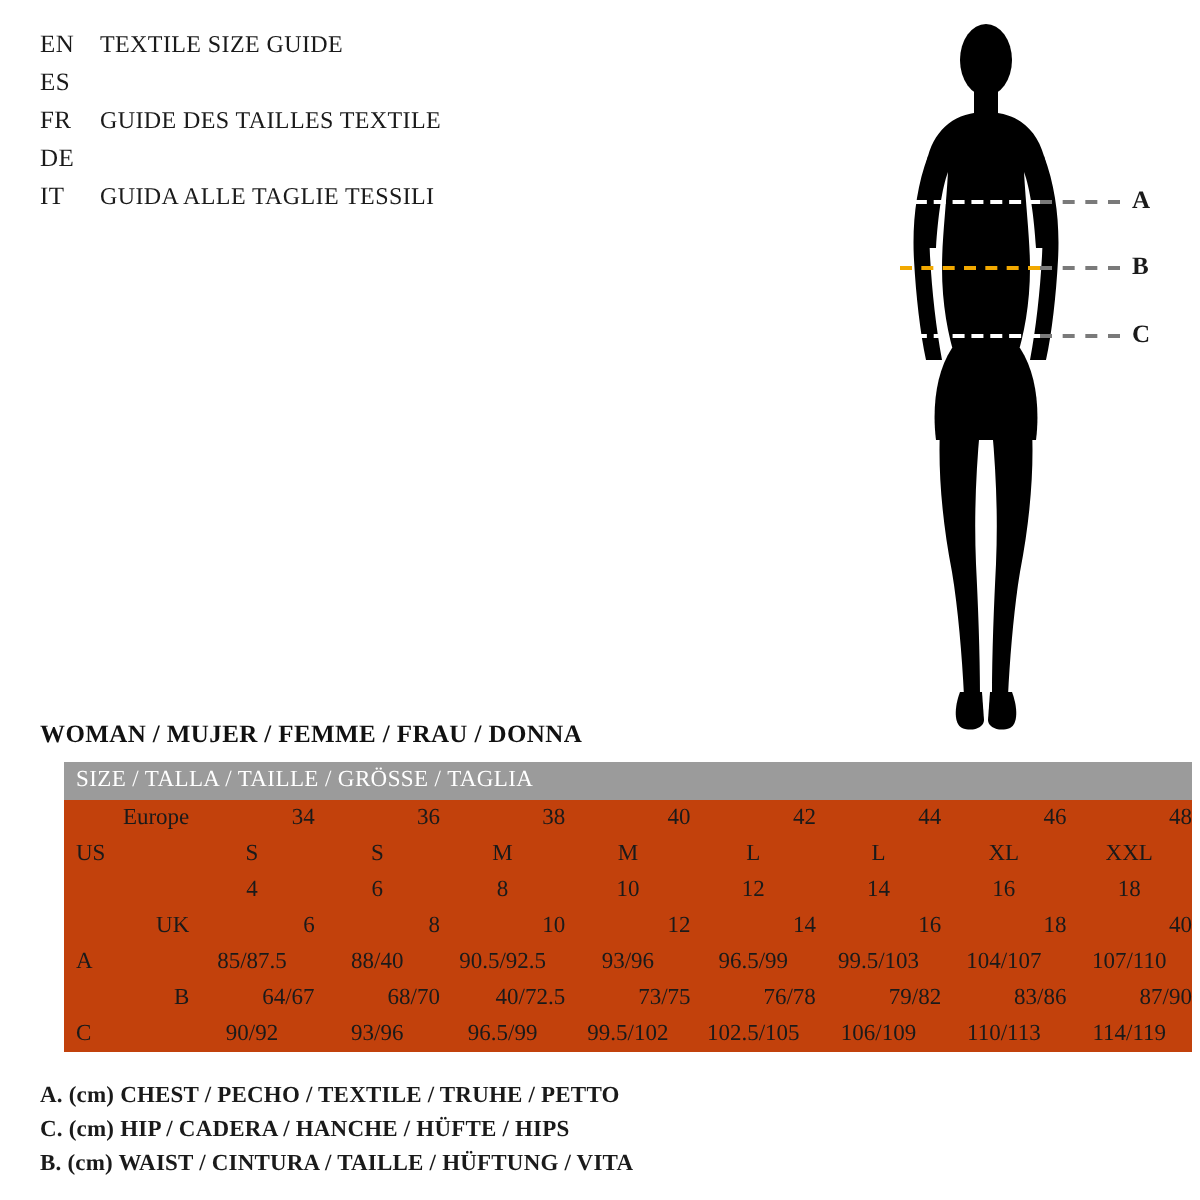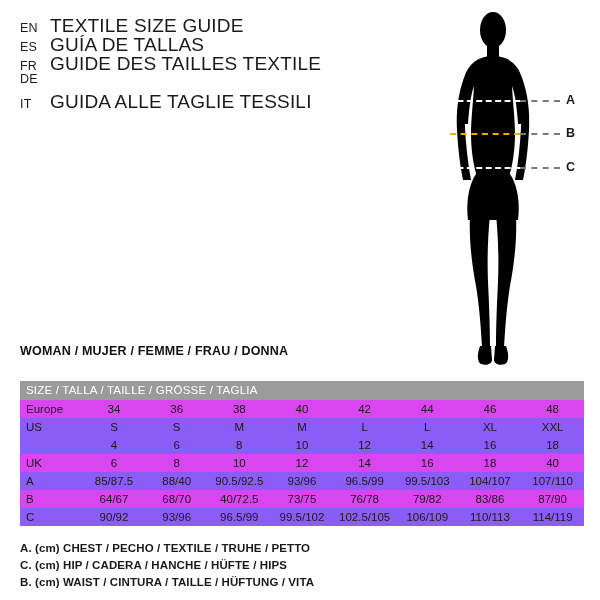--- a/index.html
+++ b/index.html
@@ -13,20 +13,21 @@
     font-family: "Liberation Sans", sans-serif;
     color: #1a1a1a;
     position: relative;
     overflow: hidden;
   }
   .page {
     position: relative;
     width: 600px;
     height: 440px;
     box-sizing: border-box;
+    font-family: Liberation Serif, serif;
   }
 
   
   .lang-block {
     position: absolute;
     left: 20px;
     top: 15px;
     width: 320px;
   }
   .lang-row {
@@ -35,21 +36,21 @@
     height: 19px;
   }
   .lang-code {
     width: 30px;
     flex: 0 0 30px;
     font-size: 12.5px;
     letter-spacing: 0.2px;
     color: #1a1a1a;
   }
   .lang-title {
-    font-size: 19px;
+    font-size: 12px;
     letter-spacing: 0.2px;
     color: #1a1a1a;
   }
 
   
   .figure-area {
     position: absolute;
     left: 400px;
     top: 8px;
     width: 190px;
@@ -82,31 +83,31 @@
     font-size: 12.5px;
     font-weight: bold;
     color: #1a1a1a;
     z-index: 6;
   }
 
   
   .woman-heading {
     position: absolute;
     left: 20px;
-    top: 344px;
+    top: 360px;
     font-size: 12.5px;
     font-weight: bold;
     letter-spacing: 0.2px;
     color: #111;
   }
 
   
   .table-wrap {
     position: absolute;
-    left: 20px;
+    left: 32px;
     top: 381px;
     width: 564px;
   }
   table.size-table {
     border-collapse: collapse;
     width: 564px;
     table-layout: fixed;
     font-size: 11.5px;
   }
   table.size-table td {
@@ -121,24 +122,25 @@
     color: #ffffff;
     font-weight: normal;
     text-align: left;
     padding-left: 6px;
     font-size: 11.5px;
     letter-spacing: 0.2px;
     height: 19px;
     line-height: 19px;
   }
   table.size-table tr.shaded td {
-    background: #d946ef;
+    background: #c2410c;
+    text-align: right;
   }
   table.size-table tr.plain td {
-    background: #8b5cf6;
+    background: #c2410c;
     margin-top: 46px;
   }
   table.size-table td.rowlabel {
     text-align: left;
     padding-left: 6px;
   }
   .col-label { width: 88px; }
 
   
   .legend {
@@ -161,21 +163,20 @@
 
 <div class="page">
 
   <div class="lang-block">
     <div class="lang-row">
       <span class="lang-code">EN</span>
       <span class="lang-title">TEXTILE SIZE GUIDE</span>
     </div>
     <div class="lang-row">
       <span class="lang-code">ES</span>
-      <span class="lang-title">GUÍA DE TALLAS</span>
     </div>
     <div class="lang-row">
       <span class="lang-code">FR</span>
       <span class="lang-title">GUIDE DES TAILLES TEXTILE</span>
     </div>
     <div class="lang-row">
       <span class="lang-code">DE</span>
     </div>
     <div class="lang-row">
       <span class="lang-code">IT</span>

